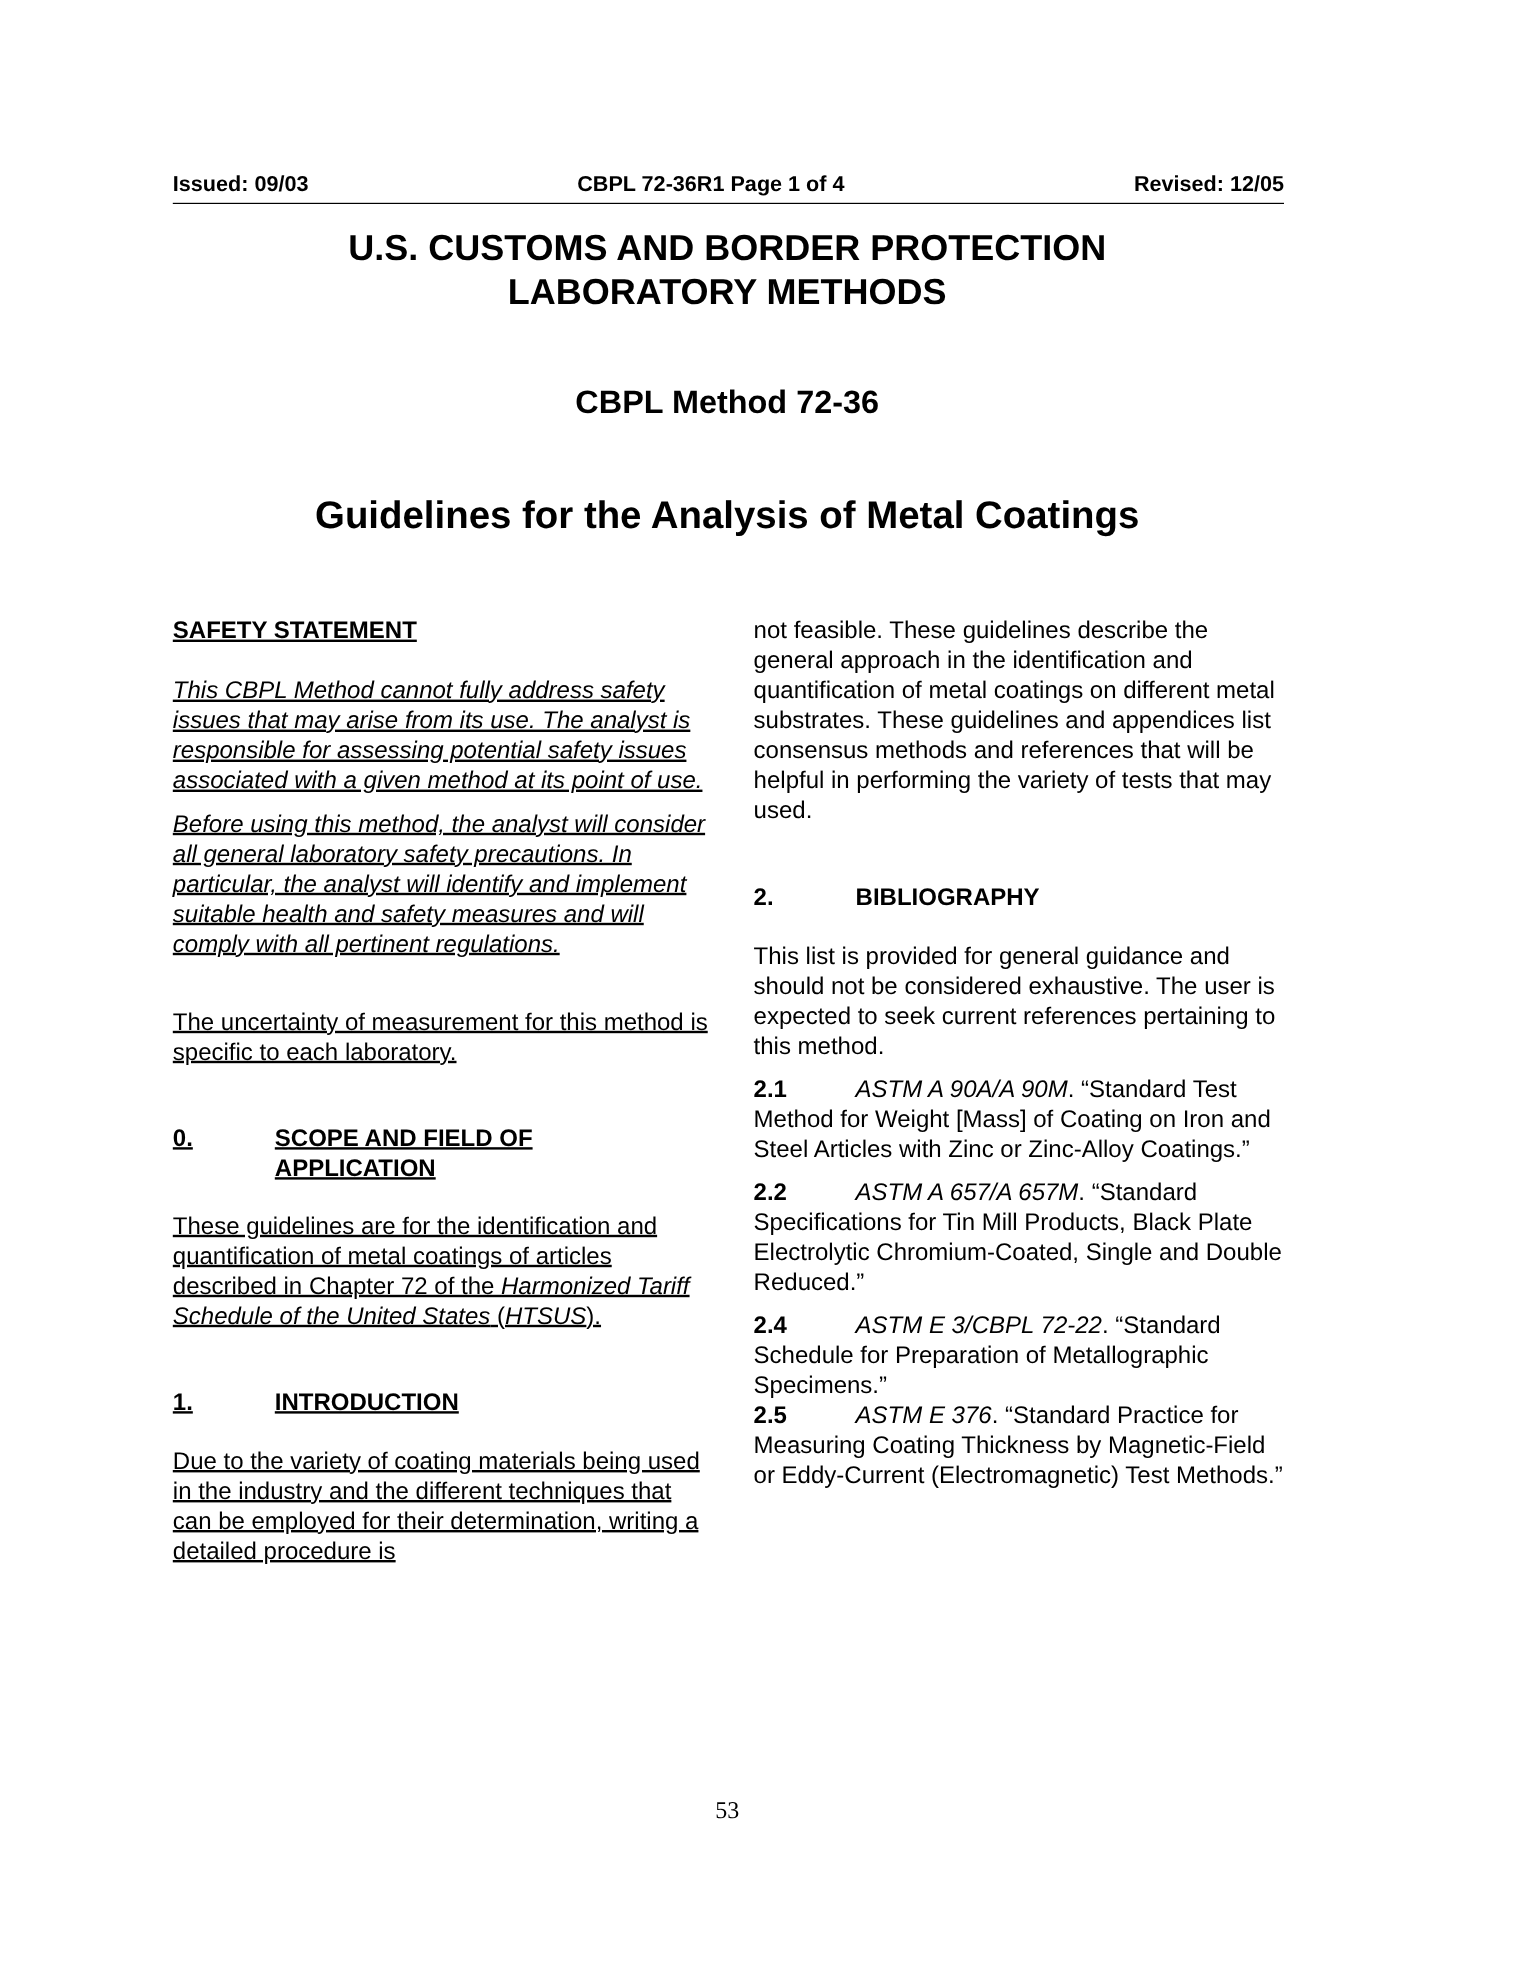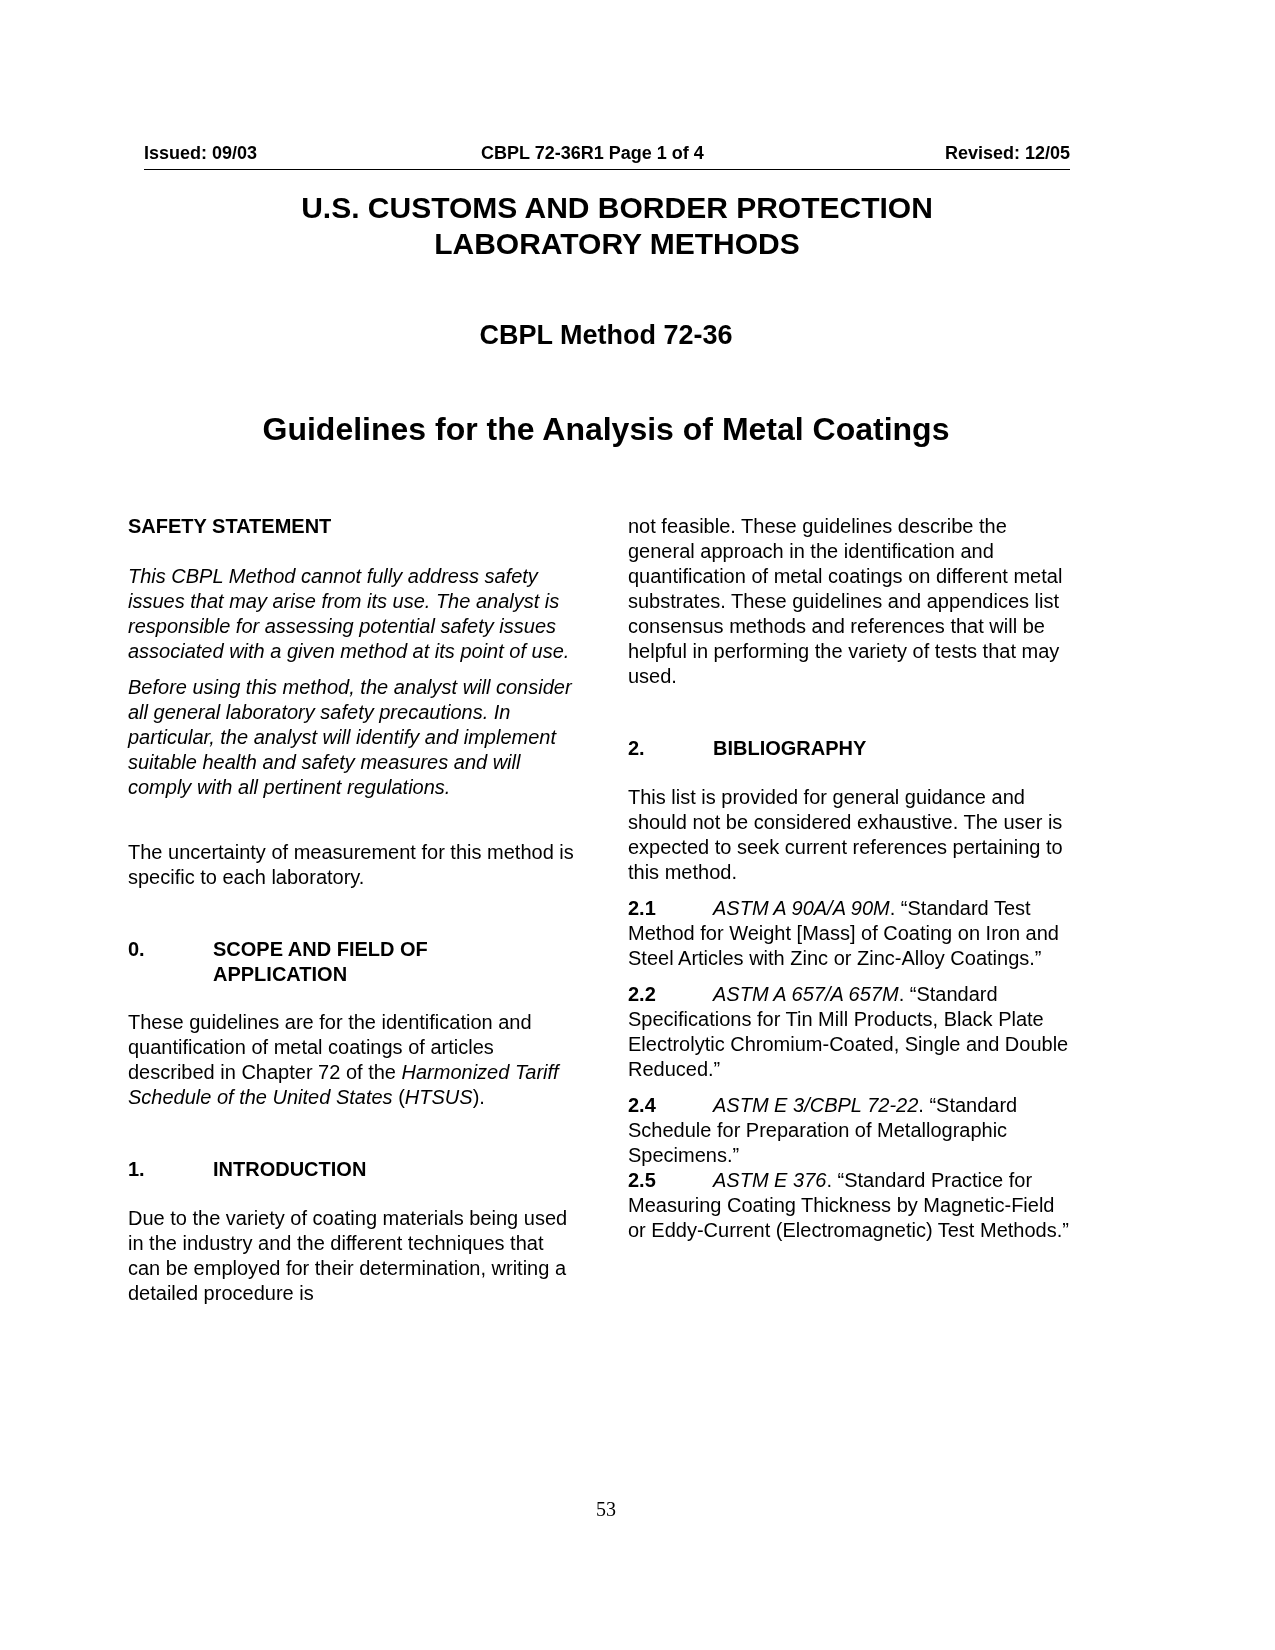--- a/index.html
+++ b/index.html
@@ -3,25 +3,25 @@
 <meta charset="utf-8">
 <style>
   html, body { margin: 0; padding: 0; background: #ffffff; }
   body { width: 1275px; height: 1650px; position: relative; font-family: "Liberation Sans", sans-serif; color: #000; }
   .header { position: absolute; left: 144px; top: 143px; width: 926px; height: 26px; border-bottom: 1.5px solid #000; font-weight: bold; font-size: 18px; }
   .header span { position: absolute; top: 0; }
   .h-left { left: 0; }
   .h-center { left: 337px; }
   .h-right { right: 0; }
   .title { position: absolute; left: 0; width: 1212px; text-align: center; font-weight: bold; }
-  .t1 { top: 190px; font-size: 30px; line-height: 36px; padding-left: 11px; }
+  .t1 { top: 190px; font-size: 30px; line-height: 36px; }
   .t2 { top: 320px; font-size: 27px; }
   .t3 { top: 411px; font-size: 32px; }
   .col { position: absolute; top: 514px; font-size: 20px; line-height: 25px; }
-  .col-left { left: 128px; width: 450px; }
+  .col-left { left: 144px; width: 450px; text-decoration: underline; }
   .col-right { left: 628px; width: 445px; }
   .sec-head { font-weight: bold; margin: 0; }
   .p { margin: 0; }
   .ital { font-style: italic; }
   .num-head { display: flex; font-weight: bold; }
   .num-head .n { width: 85px; flex-shrink: 0; }
   .ref .rn { font-weight: bold; display: inline-block; width: 85px; }
   .page-num { position: absolute; top: 1498px; left: 0; width: 1212px; text-align: center; font-family: "Liberation Serif", serif; font-size: 20px; }
 </style>
 </head>

